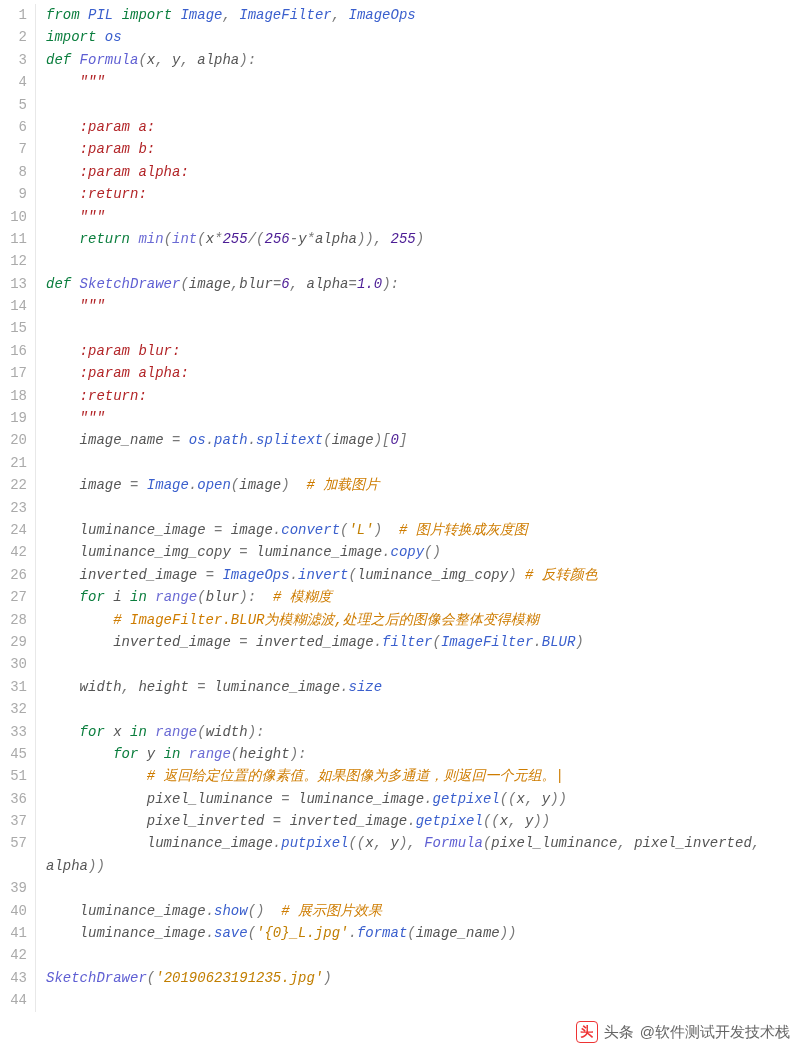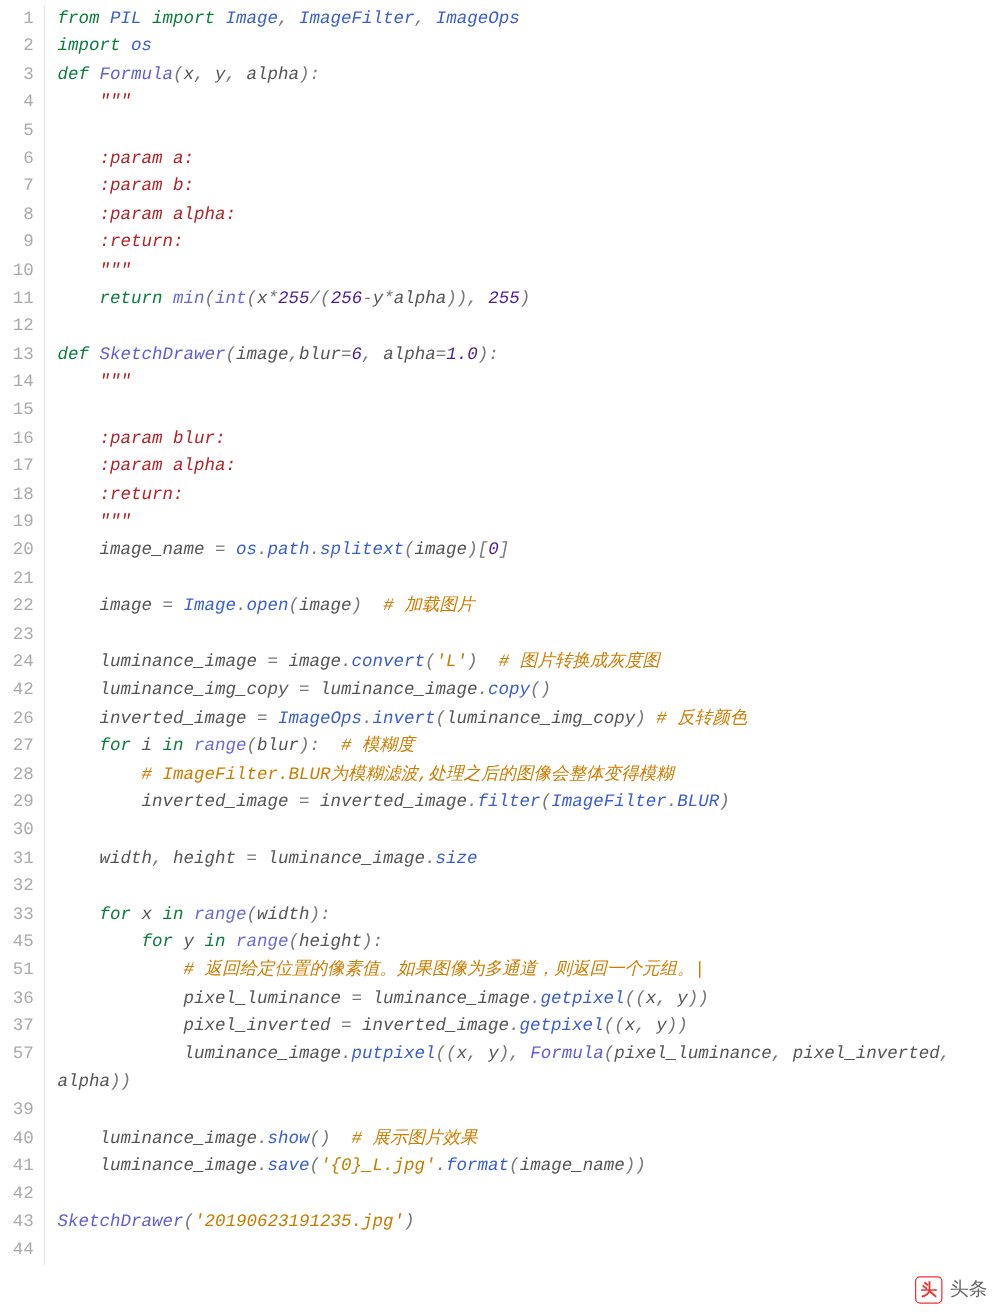--- a/index.html
+++ b/index.html
@@ -123,13 +123,14 @@
       <div>44</div>
     </div>
   <div class="code" id="code"><div class="line"><span class="kw">from </span><span class="name">PIL </span><span class="kw">import </span><span class="name">Image</span><span class="punct">, </span><span class="name">ImageFilter</span><span class="punct">, </span><span class="name">ImageOps</span></div><div class="line"><span class="kw">import </span><span class="name">os</span></div><div class="line"><span class="kw">def </span><span class="fn">Formula</span><span class="punct">(</span><span class="param">x</span><span class="punct">, </span><span class="param">y</span><span class="punct">, </span><span class="param">alpha</span><span class="punct">):</span></div><div class="line ind1"><span class="doc">"""</span></div><div class="line">&nbsp;</div><div class="line ind1"><span class="doc">:param a:</span></div><div class="line ind1"><span class="doc">:param b:</span></div><div class="line ind1"><span class="doc">:param alpha:</span></div><div class="line ind1"><span class="doc">:return:</span></div><div class="line ind1"><span class="doc">"""</span></div><div class="line ind1"><span class="kw">return </span><span class="builtin">min</span><span class="punct">(</span><span class="builtin">int</span><span class="punct">(</span><span class="param">x</span><span class="punct">*</span><span class="num">255</span><span class="punct">/(</span><span class="num">256</span><span class="punct">-</span><span class="param">y</span><span class="punct">*</span><span class="param">alpha</span><span class="punct">)), </span><span class="num">255</span><span class="punct">)</span></div><div class="line">&nbsp;</div><div class="line"><span class="kw">def </span><span class="fn">SketchDrawer</span><span class="punct">(</span><span class="param">image</span><span class="punct">,</span><span class="param">blur</span><span class="punct">=</span><span class="num">6</span><span class="punct">, </span><span class="param">alpha</span><span class="punct">=</span><span class="num">1.0</span><span class="punct">):</span></div><div class="line ind1"><span class="doc">"""</span></div><div class="line">&nbsp;</div><div class="line ind1"><span class="doc">:param blur:</span></div><div class="line ind1"><span class="doc">:param alpha:</span></div><div class="line ind1"><span class="doc">:return:</span></div><div class="line ind1"><span class="doc">"""</span></div><div class="line ind1"><span class="param">image_name </span><span class="punct">= </span><span class="name">os</span><span class="punct">.</span><span class="name">path</span><span class="punct">.</span><span class="name">splitext</span><span class="punct">(</span><span class="param">image</span><span class="punct">)[</span><span class="num">0</span><span class="punct">]</span></div><div class="line">&nbsp;</div><div class="line ind1"><span class="param">image </span><span class="punct">= </span><span class="name">Image</span><span class="punct">.</span><span class="name">open</span><span class="punct">(</span><span class="param">image</span><span class="punct">)  </span><span class="comment"># 加载图片</span></div><div class="line">&nbsp;</div><div class="line ind1"><span class="param">luminance_image </span><span class="punct">= </span><span class="param">image</span><span class="punct">.</span><span class="name">convert</span><span class="punct">(</span><span class="str">'L'</span><span class="punct">)  </span><span class="comment"># 图片转换成灰度图</span></div><div class="line ind1"><span class="param">luminance_img_copy </span><span class="punct">= </span><span class="param">luminance_image</span><span class="punct">.</span><span class="name">copy</span><span class="punct">()</span></div><div class="line ind1"><span class="param">inverted_image </span><span class="punct">= </span><span class="name">ImageOps</span><span class="punct">.</span><span class="name">invert</span><span class="punct">(</span><span class="param">luminance_img_copy</span><span class="punct">) </span><span class="comment"># 反转颜色</span></div><div class="line ind1"><span class="kw">for </span><span class="param">i </span><span class="kw">in </span><span class="builtin">range</span><span class="punct">(</span><span class="param">blur</span><span class="punct">):  </span><span class="comment"># 模糊度</span></div><div class="line ind2"><span class="comment"># ImageFilter.BLUR为模糊滤波,处理之后的图像会整体变得模糊</span></div><div class="line ind2"><span class="param">inverted_image </span><span class="punct">= </span><span class="param">inverted_image</span><span class="punct">.</span><span class="name">filter</span><span class="punct">(</span><span class="name">ImageFilter</span><span class="punct">.</span><span class="name">BLUR</span><span class="punct">)</span></div><div class="line">&nbsp;</div><div class="line ind1"><span class="param">width</span><span class="punct">, </span><span class="param">height </span><span class="punct">= </span><span class="param">luminance_image</span><span class="punct">.</span><span class="name">size</span></div><div class="line">&nbsp;</div><div class="line ind1"><span class="kw">for </span><span class="param">x </span><span class="kw">in </span><span class="builtin">range</span><span class="punct">(</span><span class="param">width</span><span class="punct">):</span></div><div class="line ind2"><span class="kw">for </span><span class="param">y </span><span class="kw">in </span><span class="builtin">range</span><span class="punct">(</span><span class="param">height</span><span class="punct">):</span></div><div class="line ind3"><span class="comment"># 返回给定位置的像素值。如果图像为多通道，则返回一个元组。|</span></div><div class="line ind3"><span class="param">pixel_luminance </span><span class="punct">= </span><span class="param">luminance_image</span><span class="punct">.</span><span class="name">getpixel</span><span class="punct">((</span><span class="param">x</span><span class="punct">, </span><span class="param">y</span><span class="punct">))</span></div><div class="line ind3"><span class="param">pixel_inverted </span><span class="punct">= </span><span class="param">inverted_image</span><span class="punct">.</span><span class="name">getpixel</span><span class="punct">((</span><span class="param">x</span><span class="punct">, </span><span class="param">y</span><span class="punct">))</span></div><div class="line tall" style="padding-left: 0px;"><div style="padding-left: 12ch;"><span class="param">luminance_image</span><span class="punct">.</span><span class="name">putpixel</span><span class="punct">((</span><span class="param">x</span><span class="punct">, </span><span class="param">y</span><span class="punct">), </span><span class="fn">Formula</span><span class="punct">(</span><span class="param">pixel_luminance</span><span class="punct">, </span><span class="param">pixel_inverted</span><span class="punct">, </span></div><div style="padding-left: 0px;"><span class="param">alpha</span><span class="punct">))</span></div></div><div class="line">&nbsp;</div><div class="line ind1"><span class="param">luminance_image</span><span class="punct">.</span><span class="name">show</span><span class="punct">()  </span><span class="comment"># 展示图片效果</span></div><div class="line ind1"><span class="param">luminance_image</span><span class="punct">.</span><span class="name">save</span><span class="punct">(</span><span class="str">'{0}_L.jpg'</span><span class="punct">.</span><span class="name">format</span><span class="punct">(</span><span class="param">image_name</span><span class="punct">))</span></div><div class="line">&nbsp;</div><div class="line"><span class="fn">SketchDrawer</span><span class="punct">(</span><span class="str">'20190623191235.jpg'</span><span class="punct">)</span></div><div class="line">&nbsp;</div></div>
 </div>
 
 <div class="watermark">
   <span class="watermark-icon">
       <span>头</span>
     </span>
   <span>头条</span>
+  <span>@软件测试开发技术栈</span>
 </div>
 
 </body></html>

